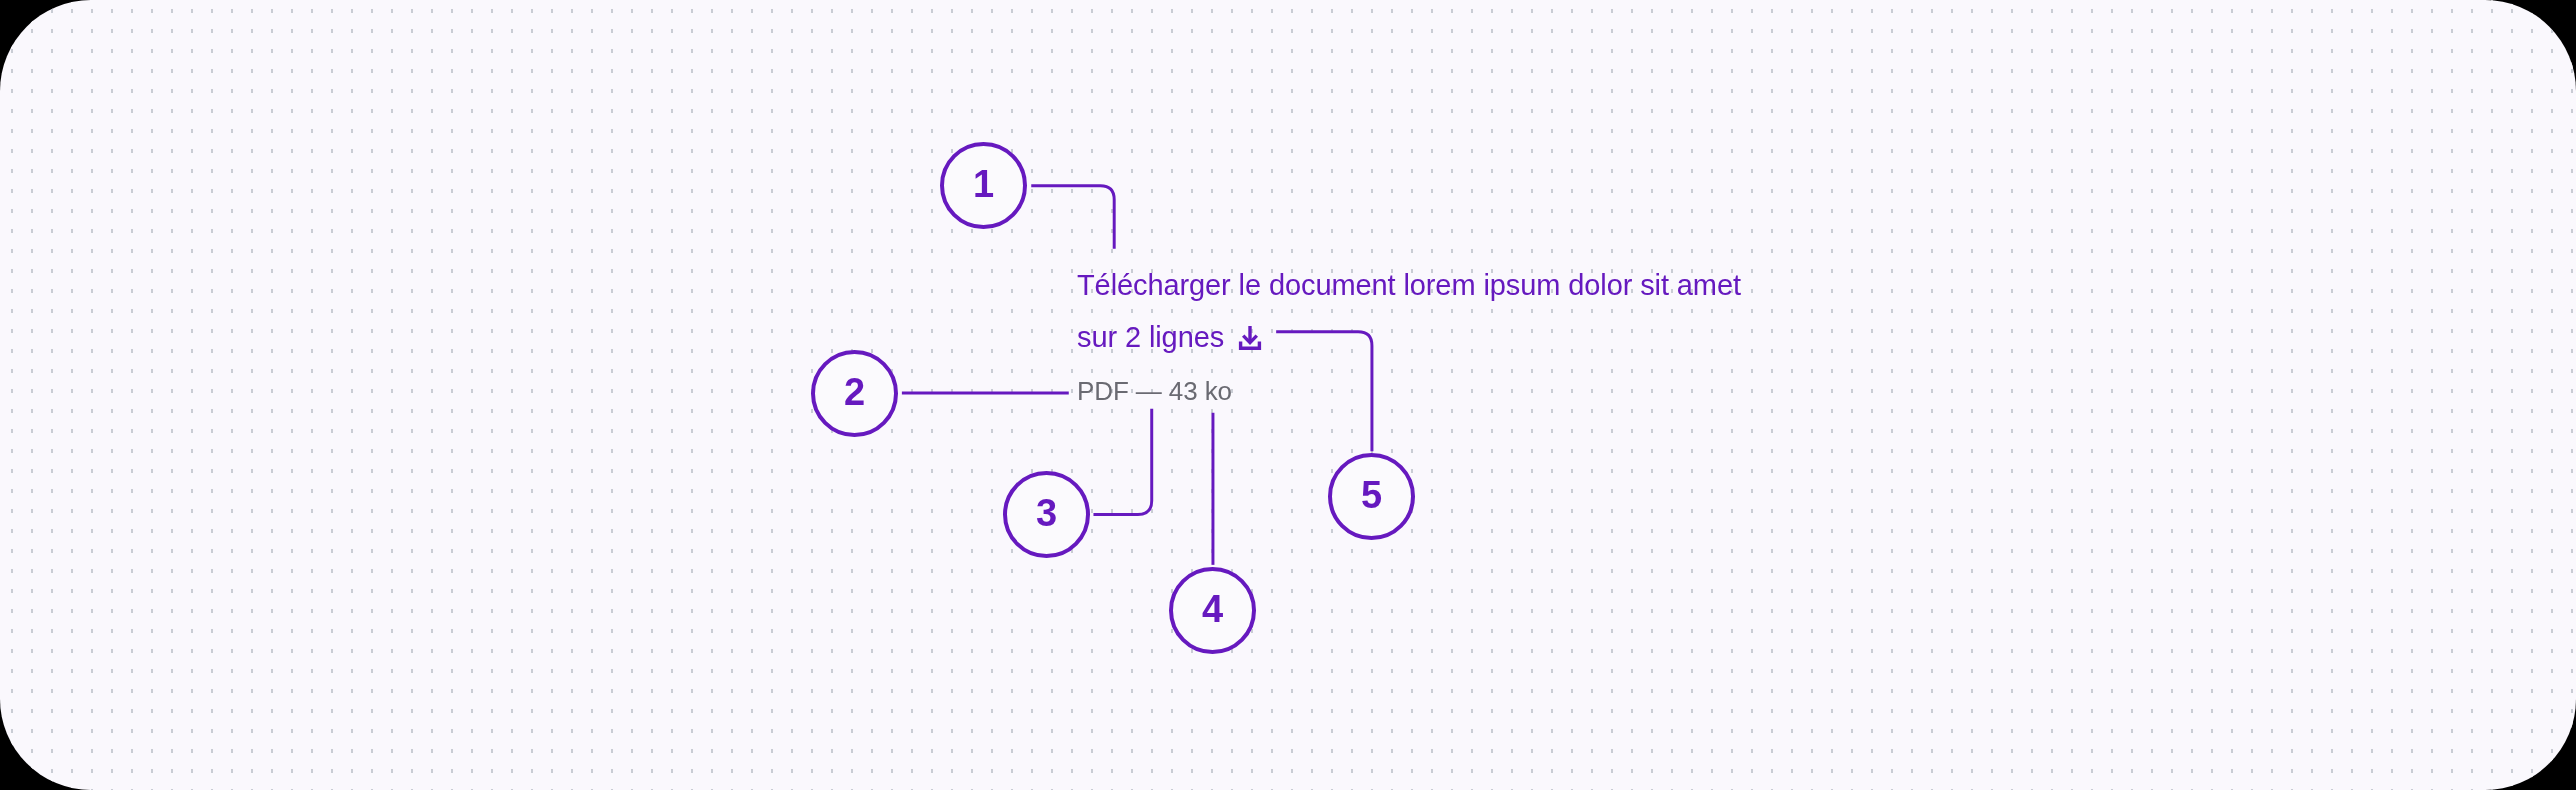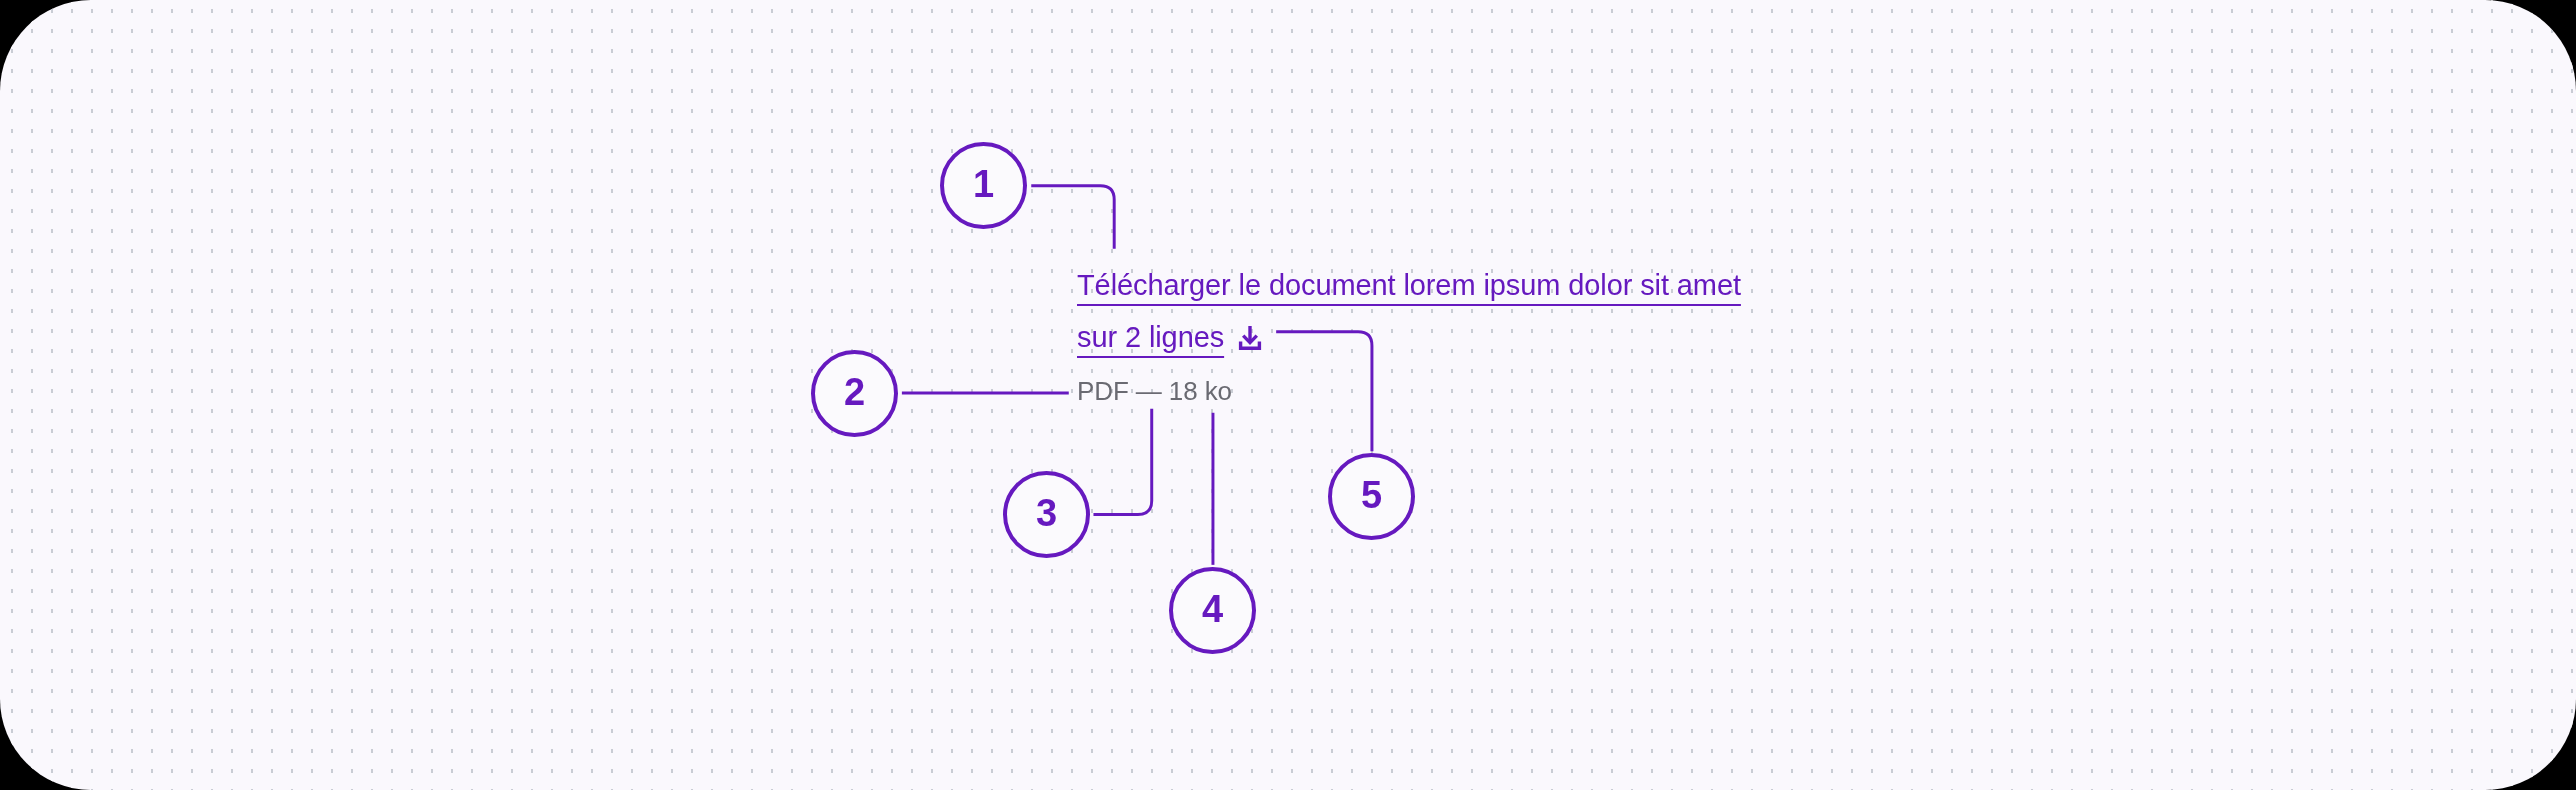--- a/index.html
+++ b/index.html
@@ -74,21 +74,20 @@
     display: block;
     font-family: "Liberation Sans", sans-serif;
     font-size: 29px;
     line-height: 52px;
     letter-spacing: -0.1px;
     color: #6619bf;
     text-decoration: none;
     max-width: 691px;
   }
   .dl-link .dl-text {
-    text-decoration: underline;
     text-decoration-thickness: 2px;
     text-underline-offset: 9px;
     text-decoration-color: #6619bf;
     margin-top: 8px;
   }
   .dl-icon {
     display: inline-block;
     vertical-align: -5px;
     margin-left: 12px;
     width: 28px;
@@ -150,21 +149,21 @@
   </svg>
 
   <div id="sample">
     <a class="dl-link" href="#">
       <span class="dl-text">Télécharger le document lorem ipsum dolor sit amet sur 2 lignes</span><span class="dl-icon"><svg viewBox="0 0 28 28" width="28" height="28" xmlns="http://www.w3.org/2000/svg">
             <path d="M14 2 V17" stroke="#6619bf" stroke-width="3.4" fill="none" stroke-linecap="butt"></path>
             <path d="M7.2 11.6 L14 18.6 L20.8 11.6" stroke="#6619bf" stroke-width="3.4" fill="none" stroke-linecap="butt" stroke-linejoin="miter"></path>
             <path d="M4.6 17.5 V24.2 H23.4 V17.5" stroke="#6619bf" stroke-width="3.4" fill="none" stroke-linecap="butt" stroke-linejoin="miter"></path>
           </svg></span>
     </a>
-    <div class="dl-meta">PDF — 18 ko</div>
+    <div class="dl-meta">PDF — 43 ko</div>
   </div>
 
   <div class="badge" id="badge-1">
     <span>1</span>
   </div>
   <div class="badge" id="badge-2">
     <span>2</span>
   </div>
   <div class="badge" id="badge-3">
     <span>3</span>

